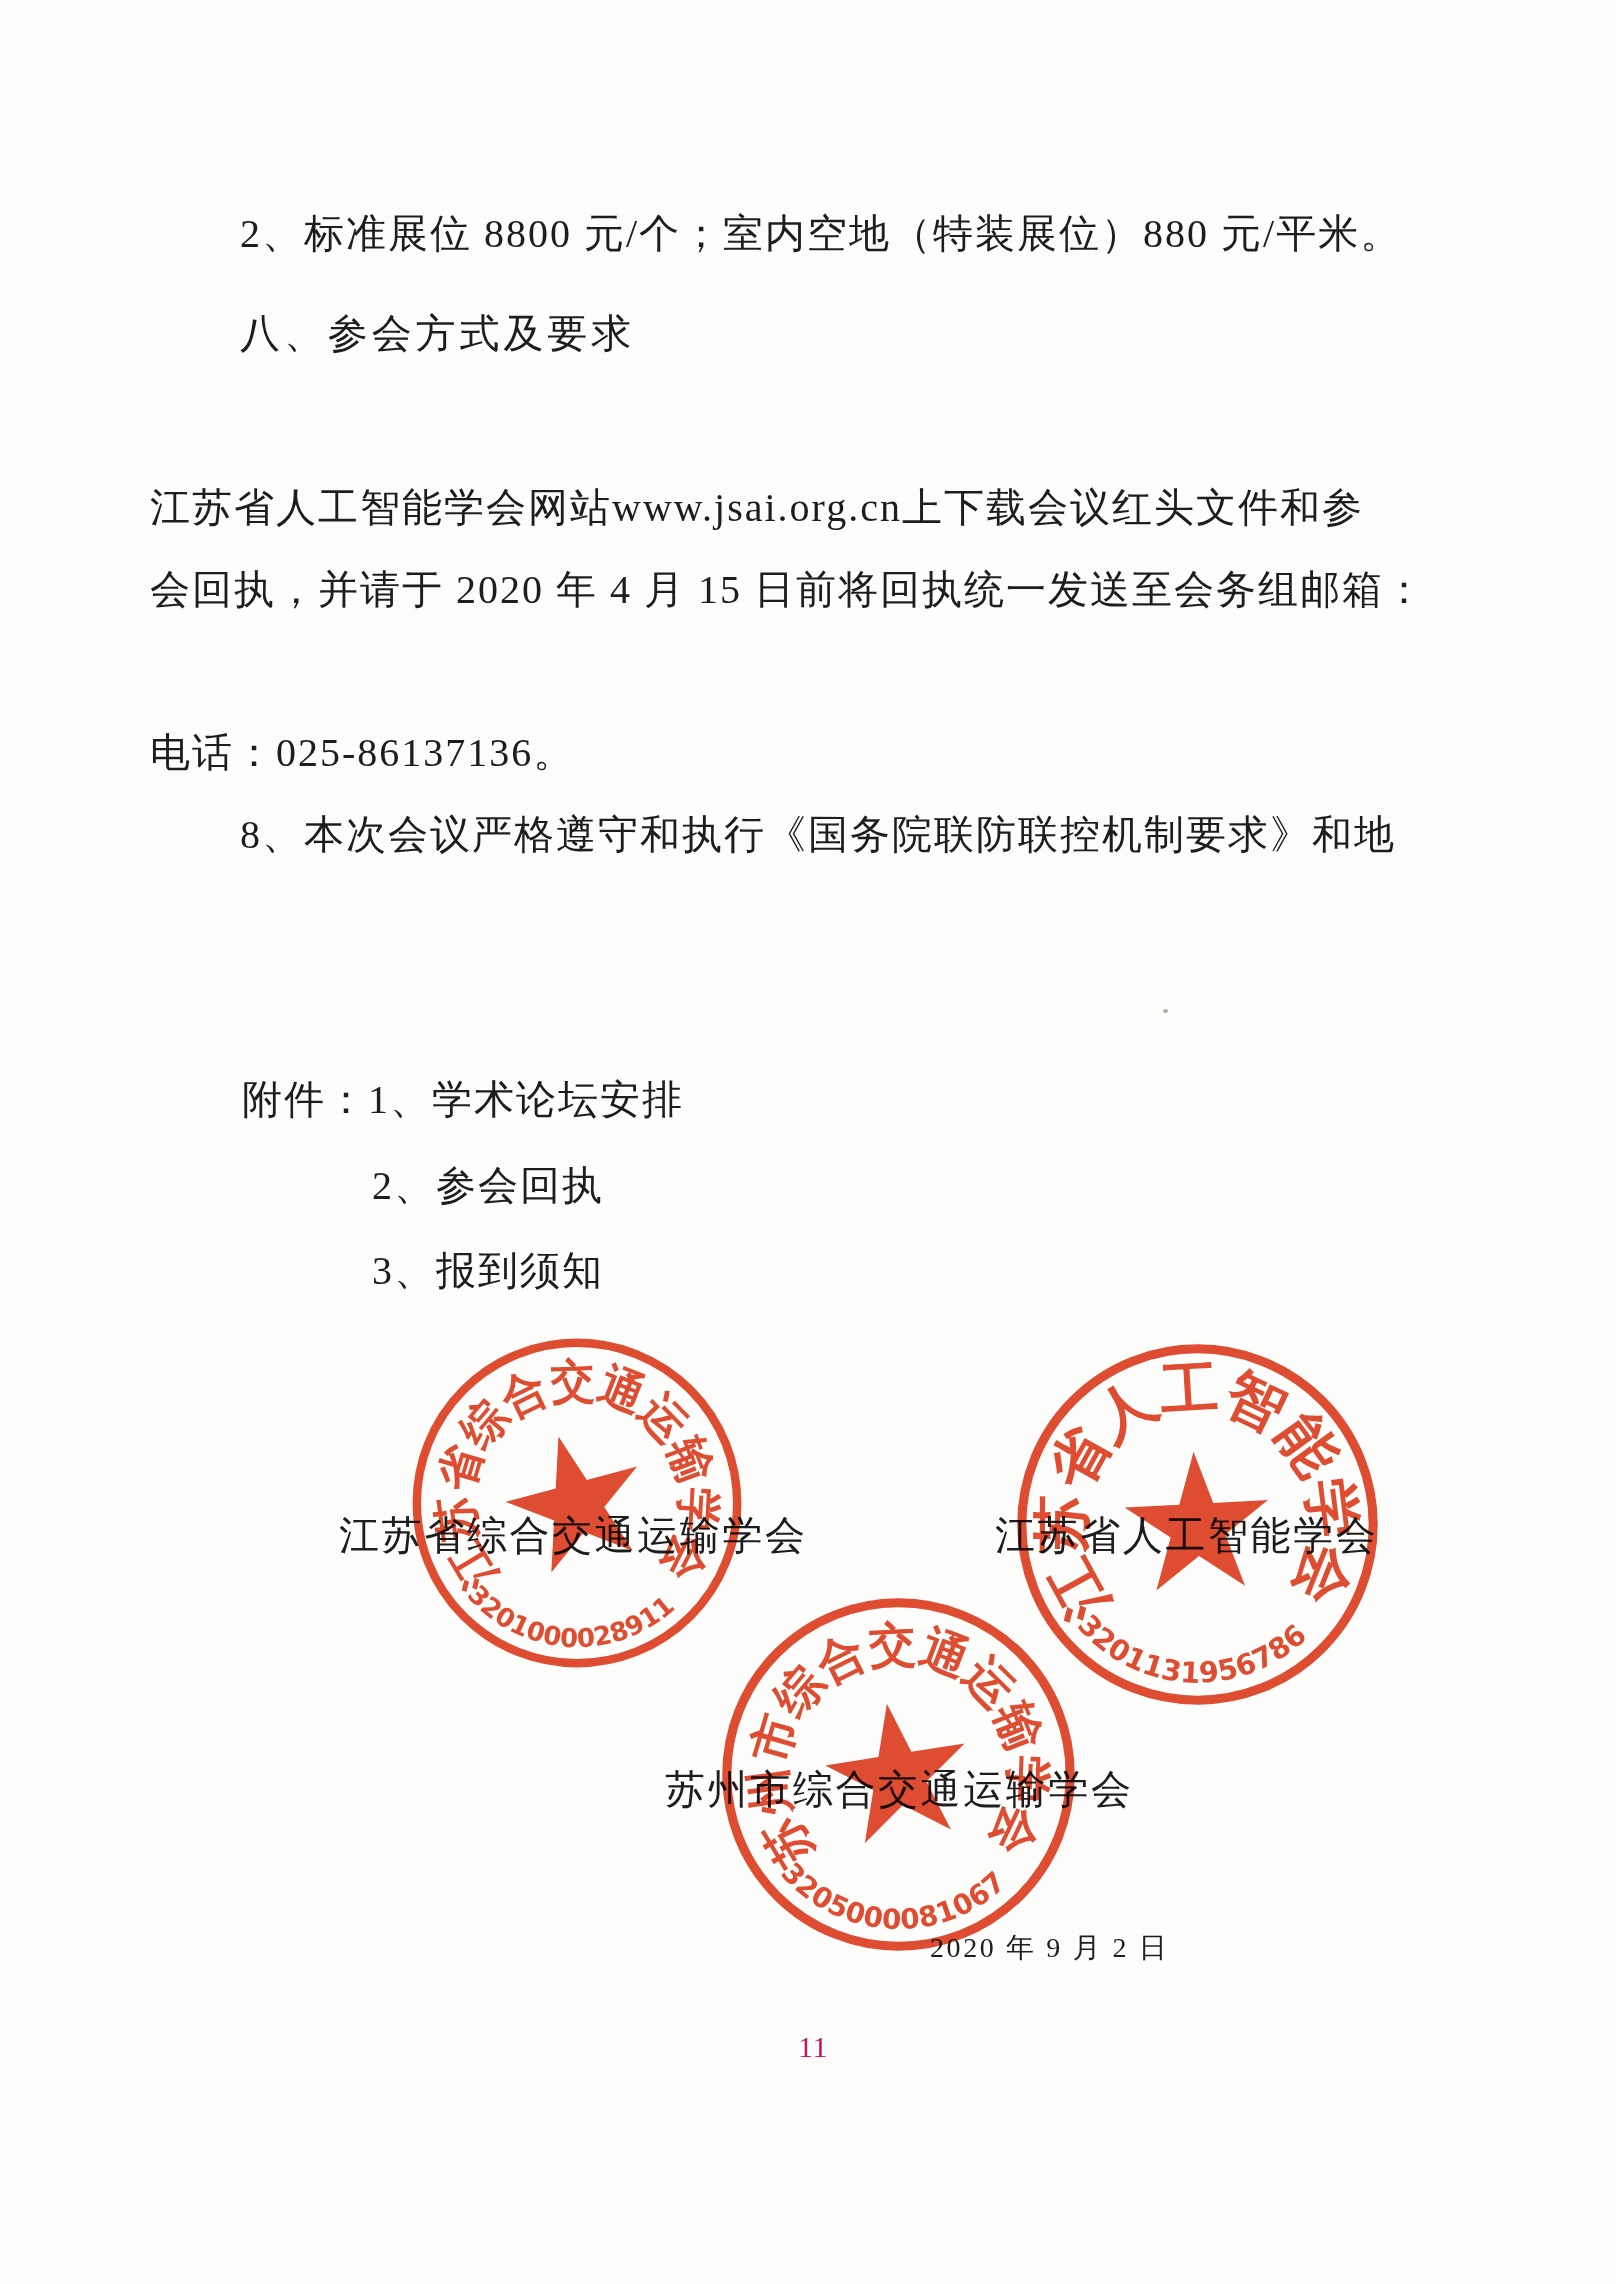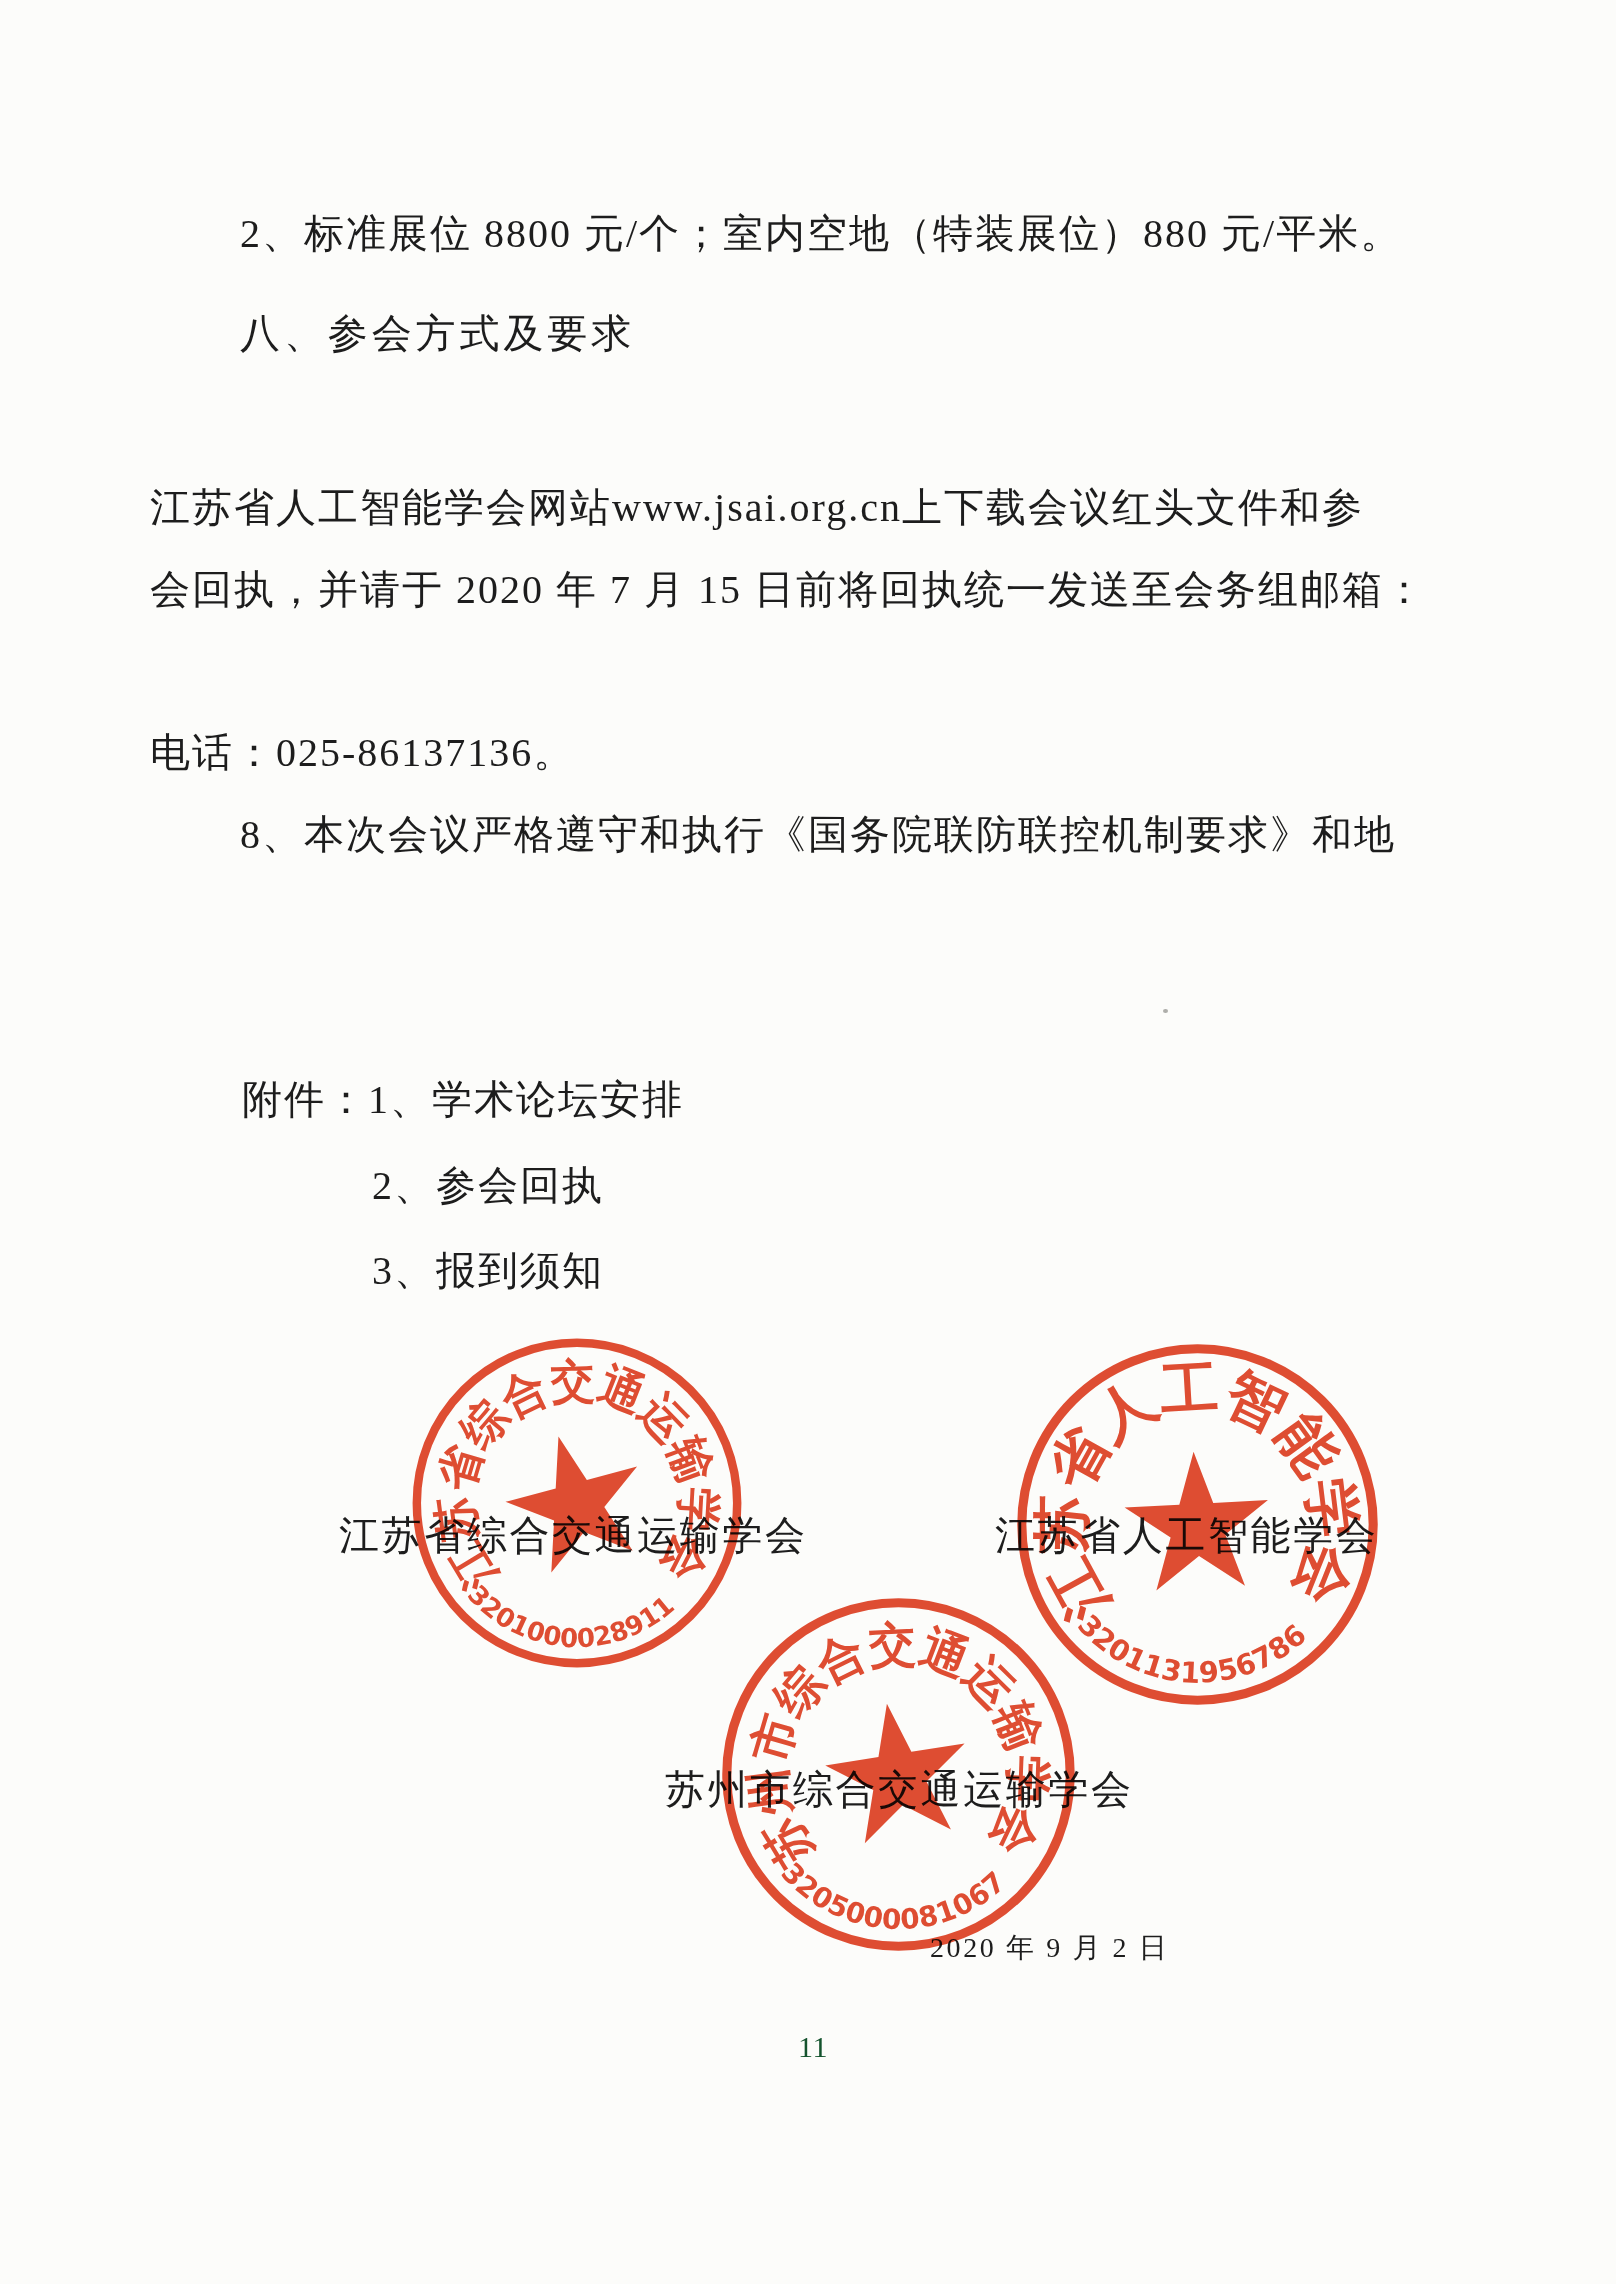--- a/index.html
+++ b/index.html
@@ -12,41 +12,41 @@
   .ln{
     position:absolute;white-space:nowrap;
     font-size:40px;letter-spacing:2px;line-height:1.2;
   }
   .heading{
     font-family:"Liberation Sans","DejaVu Sans",sans-serif;
     font-weight:400;letter-spacing:3.9px;
   }
   .sig{position:absolute;white-space:nowrap;font-size:40px;letter-spacing:2.6px;}
   .dateline{position:absolute;white-space:nowrap;font-size:28px;letter-spacing:2.6px;}
-  .pageno{position:absolute;font-size:30px;letter-spacing:0.7px;color:#14532d;}
+  .pageno{position:absolute;font-size:30px;letter-spacing:0.7px;color:#be185d;}
   .speck{position:absolute;width:4.6px;height:3.9px;border-radius:50%;background:#9a9a96;opacity:.8;}
   .seal{position:absolute;mix-blend-mode:multiply;opacity:.93;}
   .seal .org-arc{
     font-family:"Liberation Serif","DejaVu Serif",serif;
     font-weight:700;
   }
   .seal .code-arc{
     font-family:"DejaVu Sans","Liberation Sans",sans-serif;
     font-weight:700;
   }
 </style>
 </head>
 <body>
 
 <div class="page">
 
   <div class="ln" style="left:240px;top:210px">2、标准展位 8800 元/个；室内空地（特装展位）880 元/平米。</div>
   <div class="ln heading" style="left:240px;top:309px">八、参会方式及要求</div>
   <div class="ln" style="left:150px;top:484px">江苏省人工智能学会网站www.jsai.org.cn上下载会议红头文件和参</div>
-  <div class="ln" style="left:150px;top:566px">会回执，并请于 2020 年 7 月 15 日前将回执统一发送至会务组邮箱：</div>
+  <div class="ln" style="left:150px;top:566px">会回执，并请于 2020 年 4 月 15 日前将回执统一发送至会务组邮箱：</div>
   <div class="ln" style="left:150px;top:729px">电话：025-86137136。</div>
   <div class="ln" style="left:240px;top:811px">8、本次会议严格遵守和执行《国务院联防联控机制要求》和地</div>
   <div class="ln" style="left:242px;top:1076px">附件：1、学术论坛安排</div>
   <div class="ln" style="left:372px;top:1162px">2、参会回执</div>
   <div class="ln" style="left:372px;top:1247px">3、报到须知</div>
 
   <div class="speck" style="left:1163px;top:1009px"></div>
 
   <div class="sig" style="left:339px;top:1508px">江苏省综合交通运输学会</div>
   <div class="sig" style="left:995px;top:1508px">江苏省人工智能学会</div>

